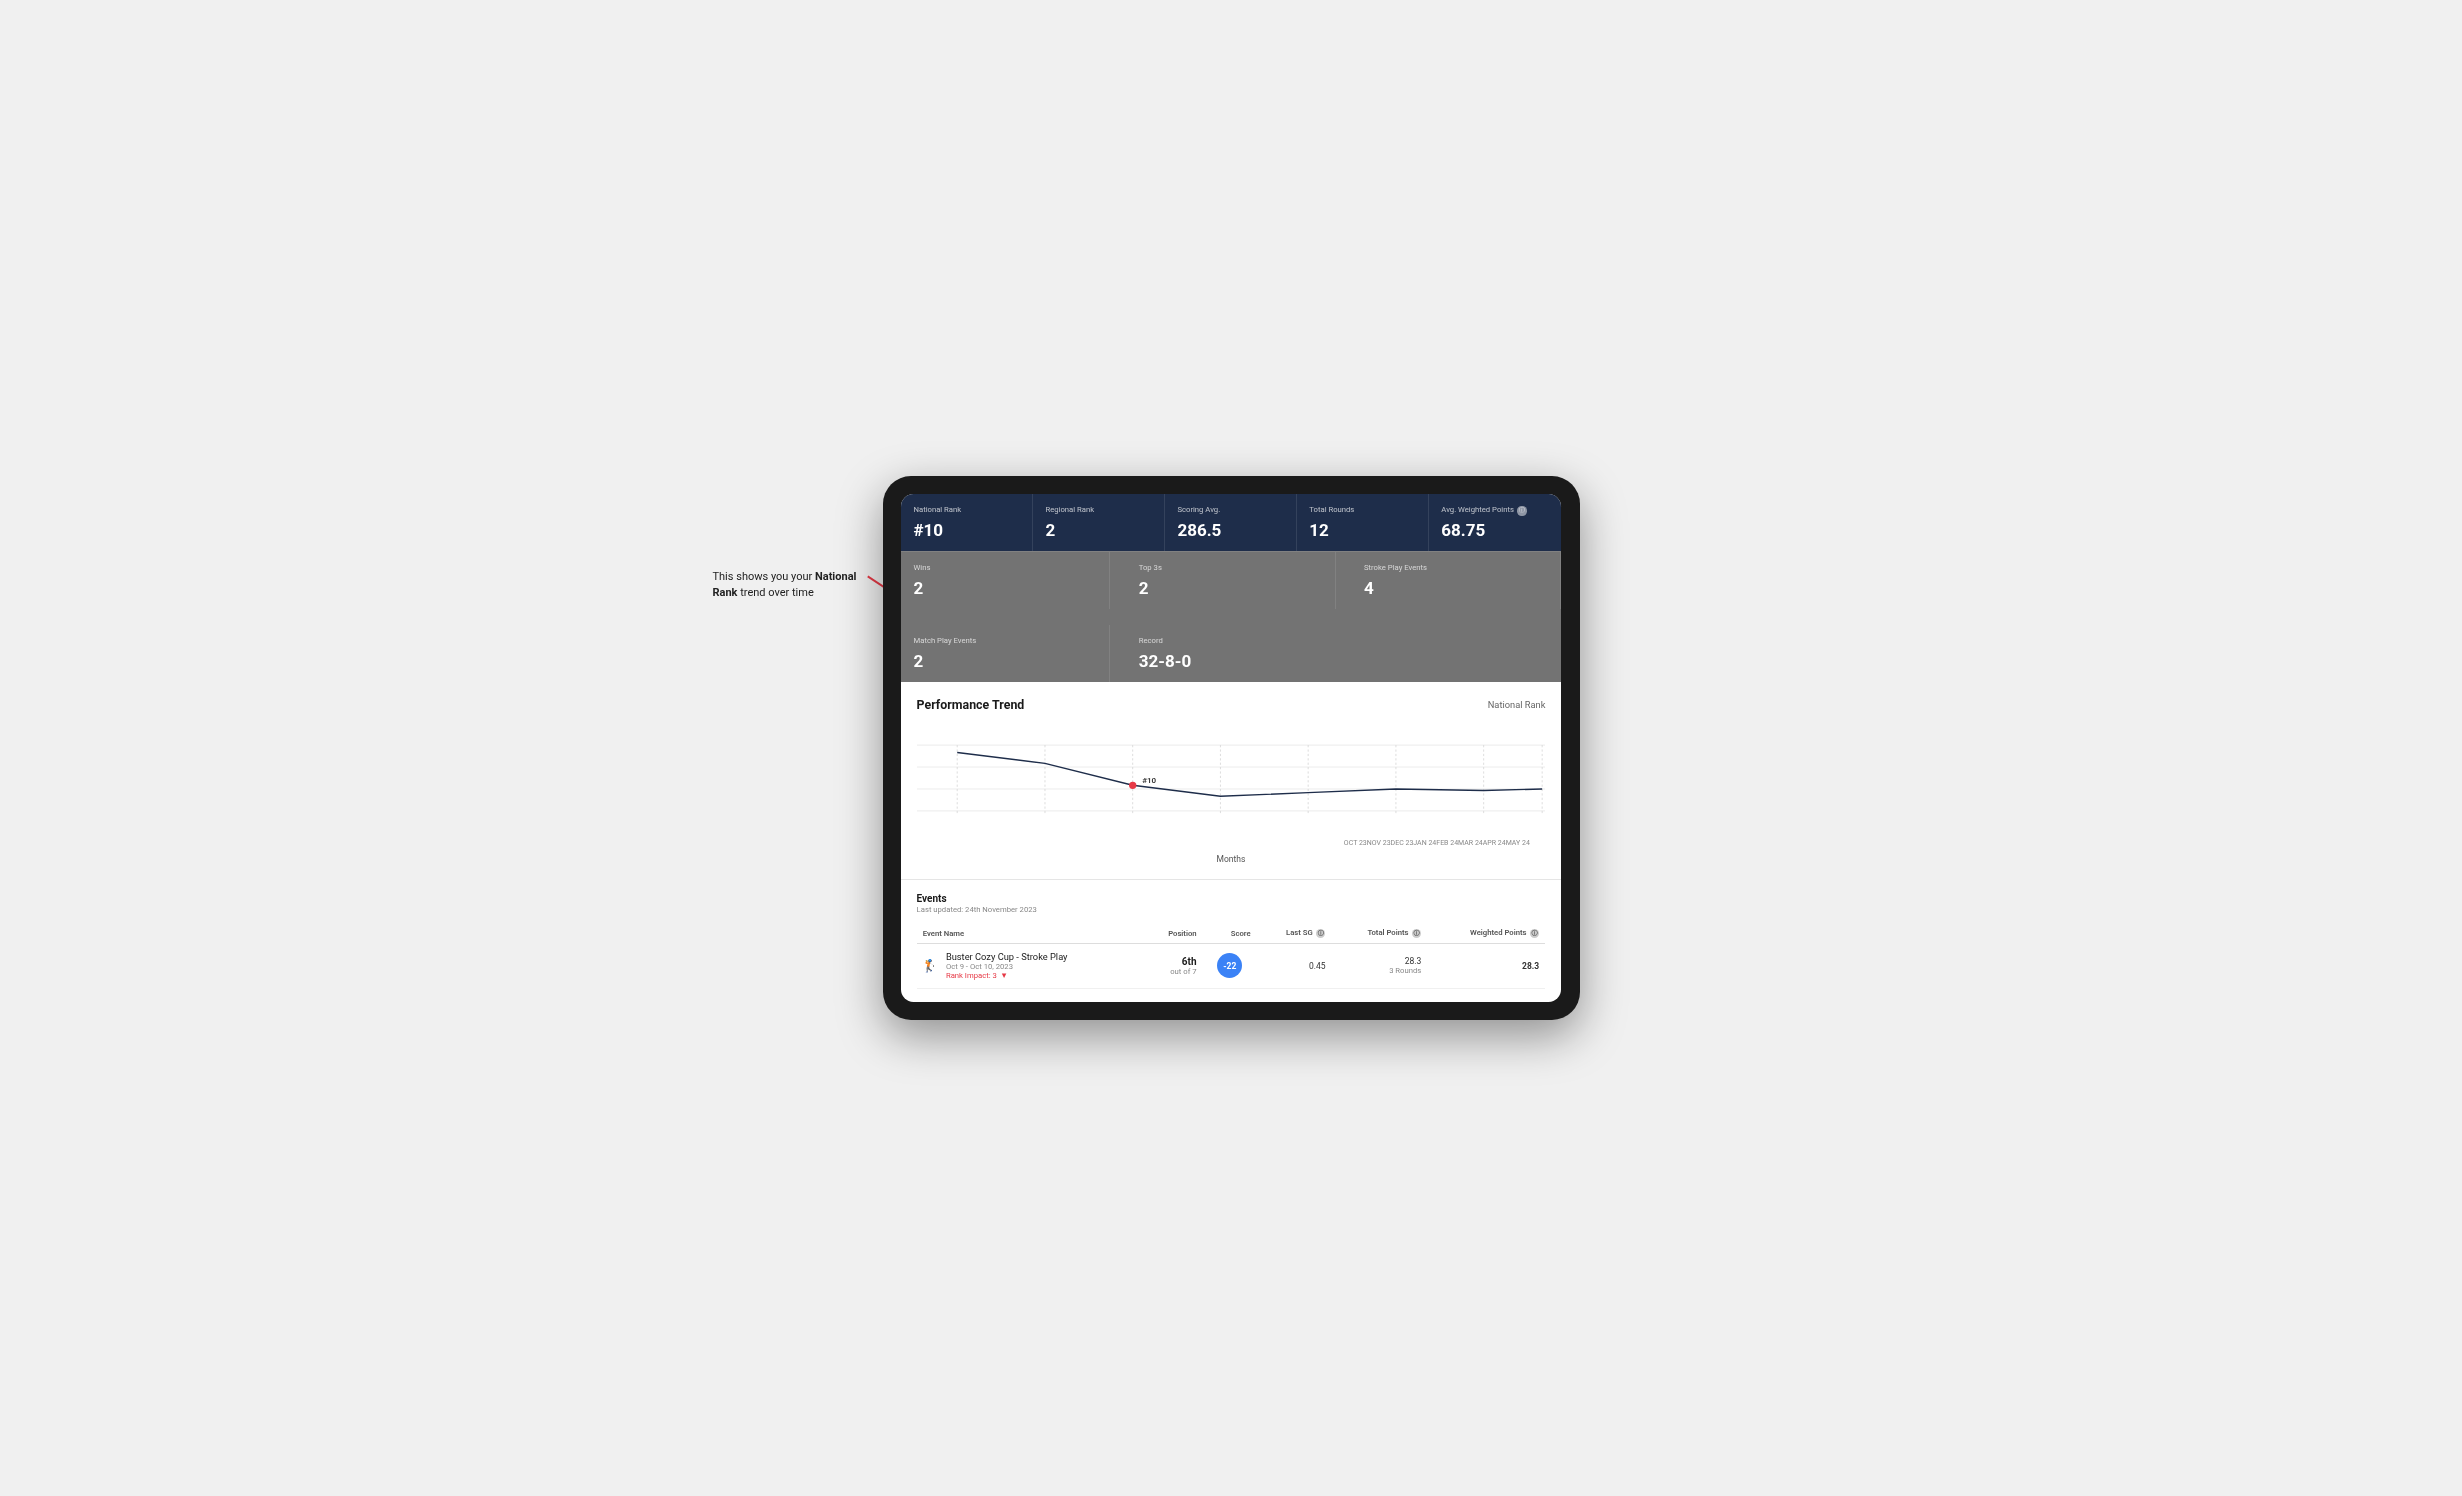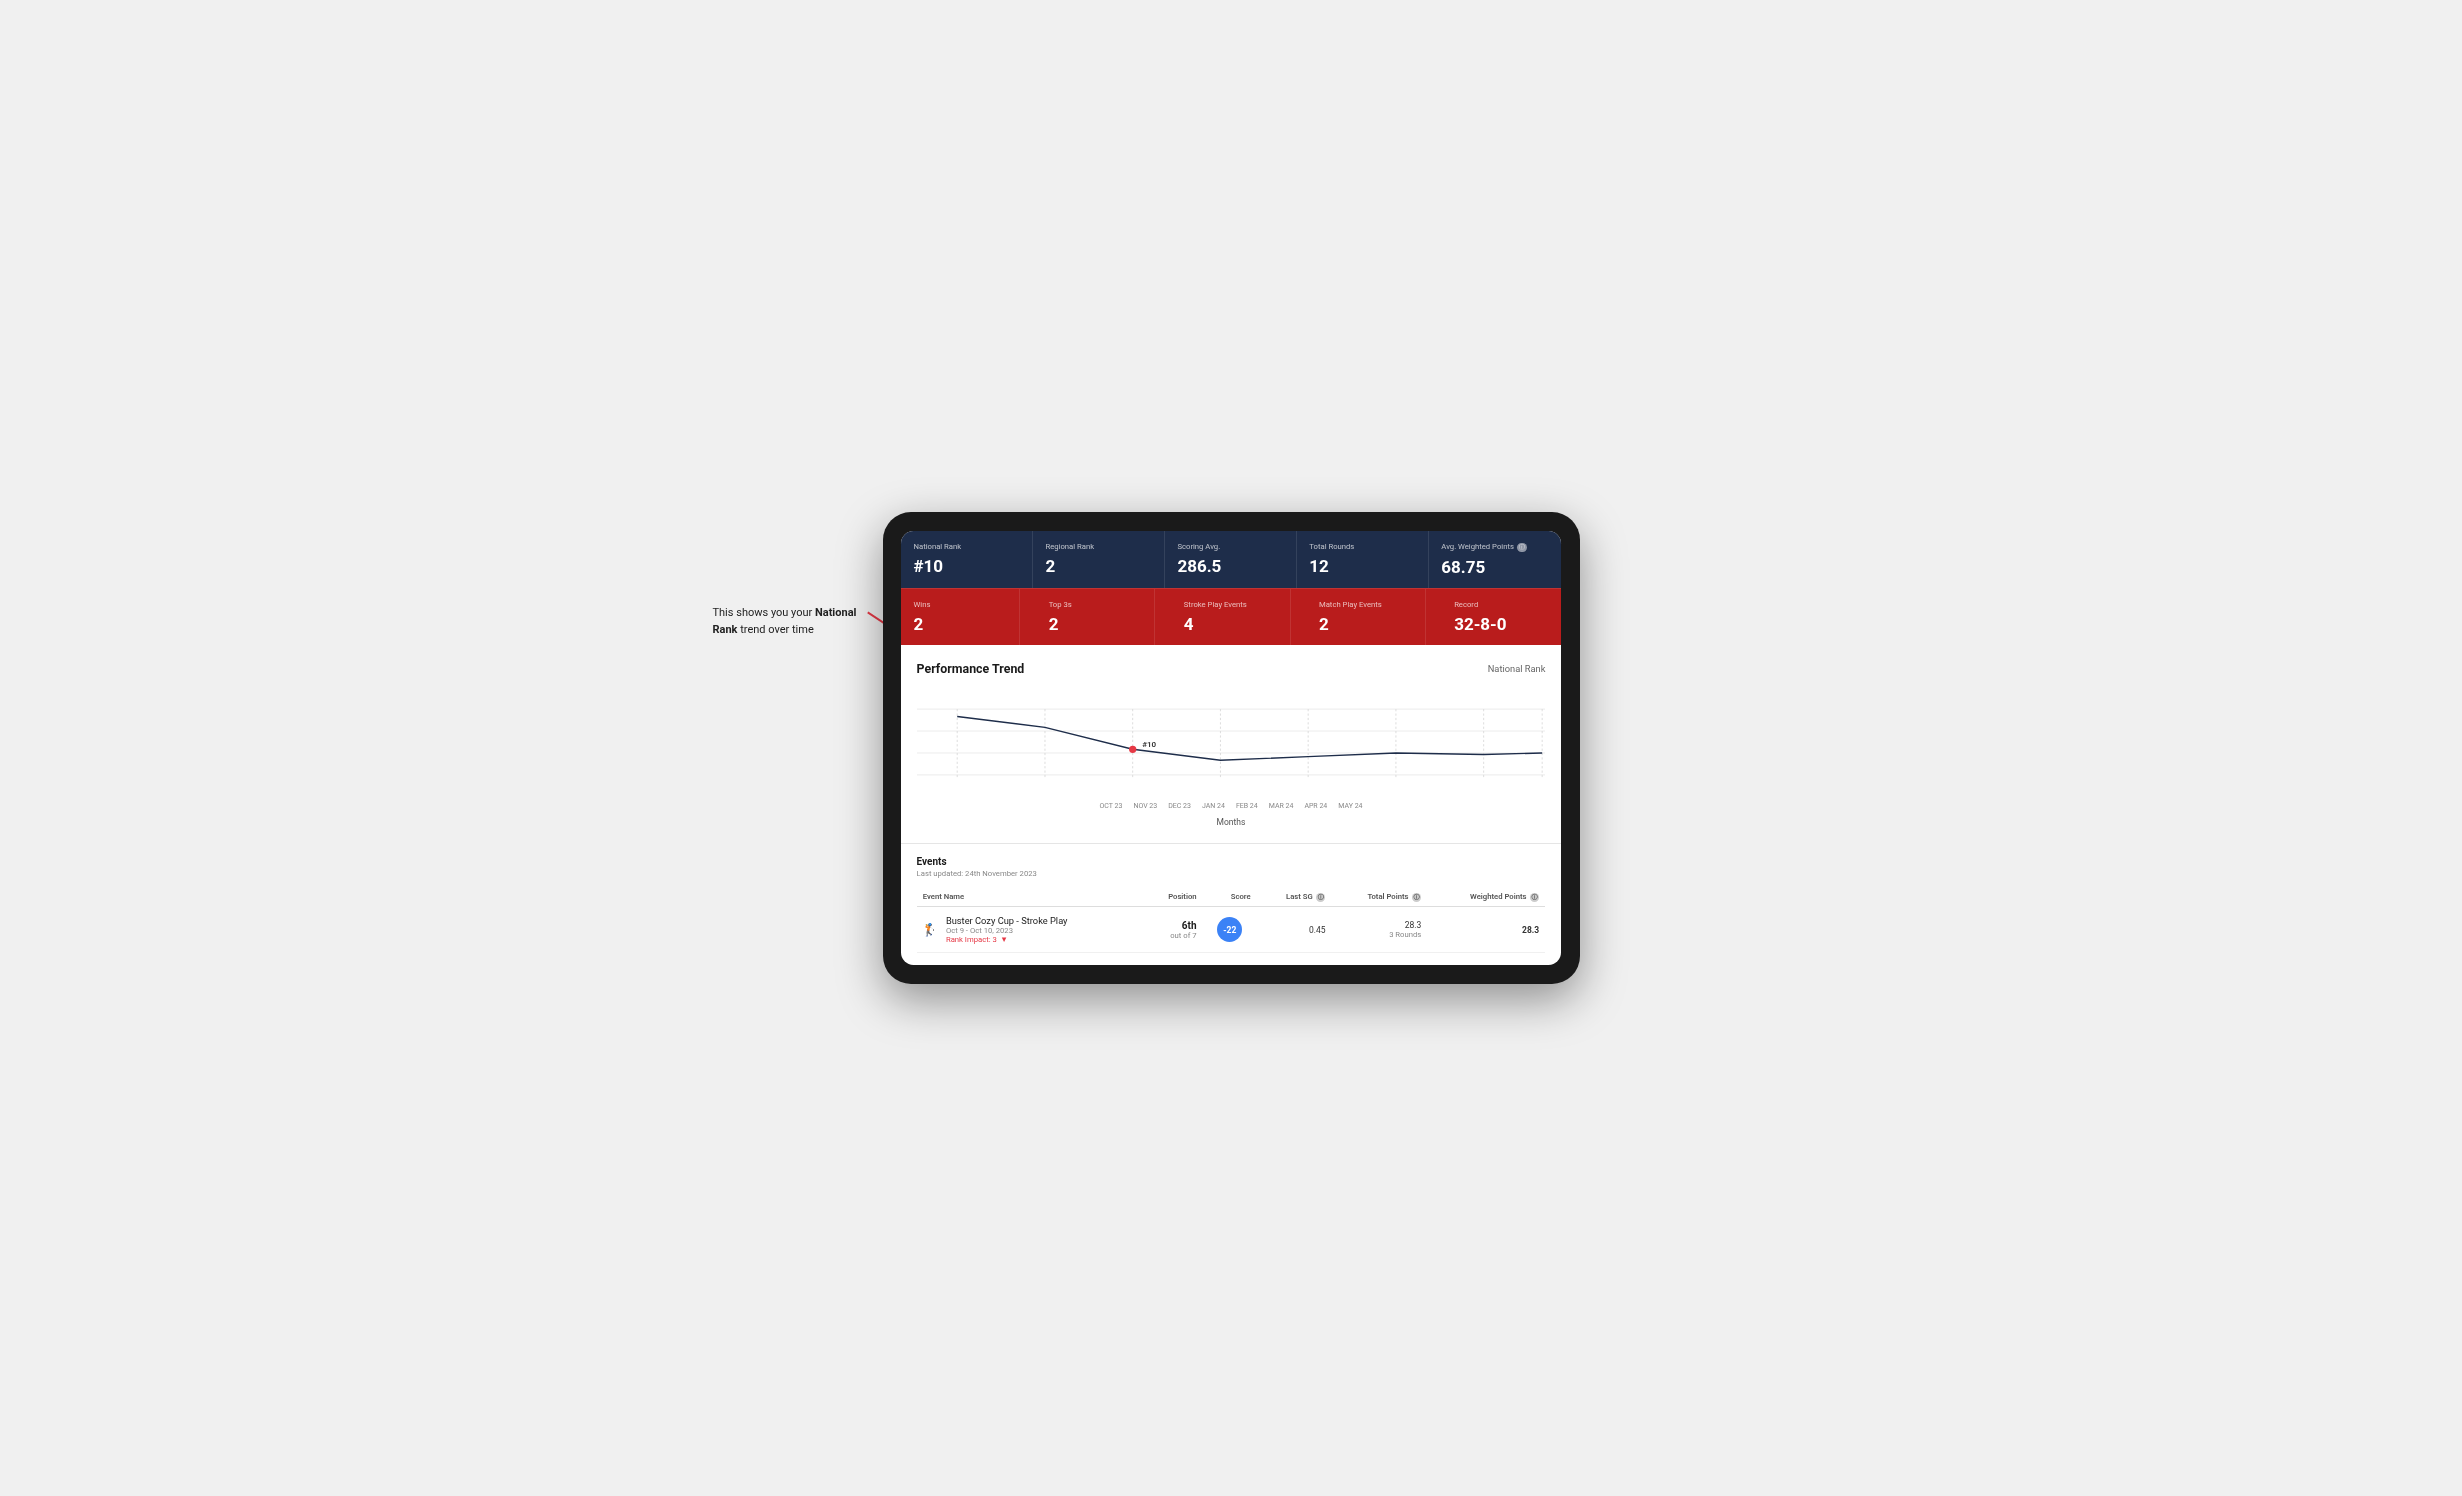--- a/index.html
+++ b/index.html
@@ -80,24 +80,24 @@
       line-height: 1.3;
     }
 
     .stat-value {
       font-size: 17px;
       font-weight: 700;
       color: white;
     }
 
     .stats-row2 {
-      background: #b91c1c;
+      background: #737373;
       color: white;
       display: grid;
-      grid-template-columns: repeat(5, 1fr);
+      grid-template-columns: repeat(3, 1fr);
       gap: 16px;
       border-top: 0.8px solid rgba(255,255,255,0.1);
     }
 
     
     .performance-section {
       padding: 15.5px;
       border-bottom: 0.8px solid #e5e5e5;
     }
 
@@ -125,23 +125,22 @@
       margin-bottom: 6.2px;
     }
 
     .chart-svg {
       width: 100%;
       height: 100%;
     }
 
     .chart-x-labels {
       display: flex;
-      justify-content: center;
+      justify-content: flex-end;
       padding: 0 15.5px;
-      gap: 11px;
     }
 
     .chart-x-label {
       font-size: 7px;
       color: #888;
       text-align: center;
     }
 
     .chart-x-title {
       text-align: center;

